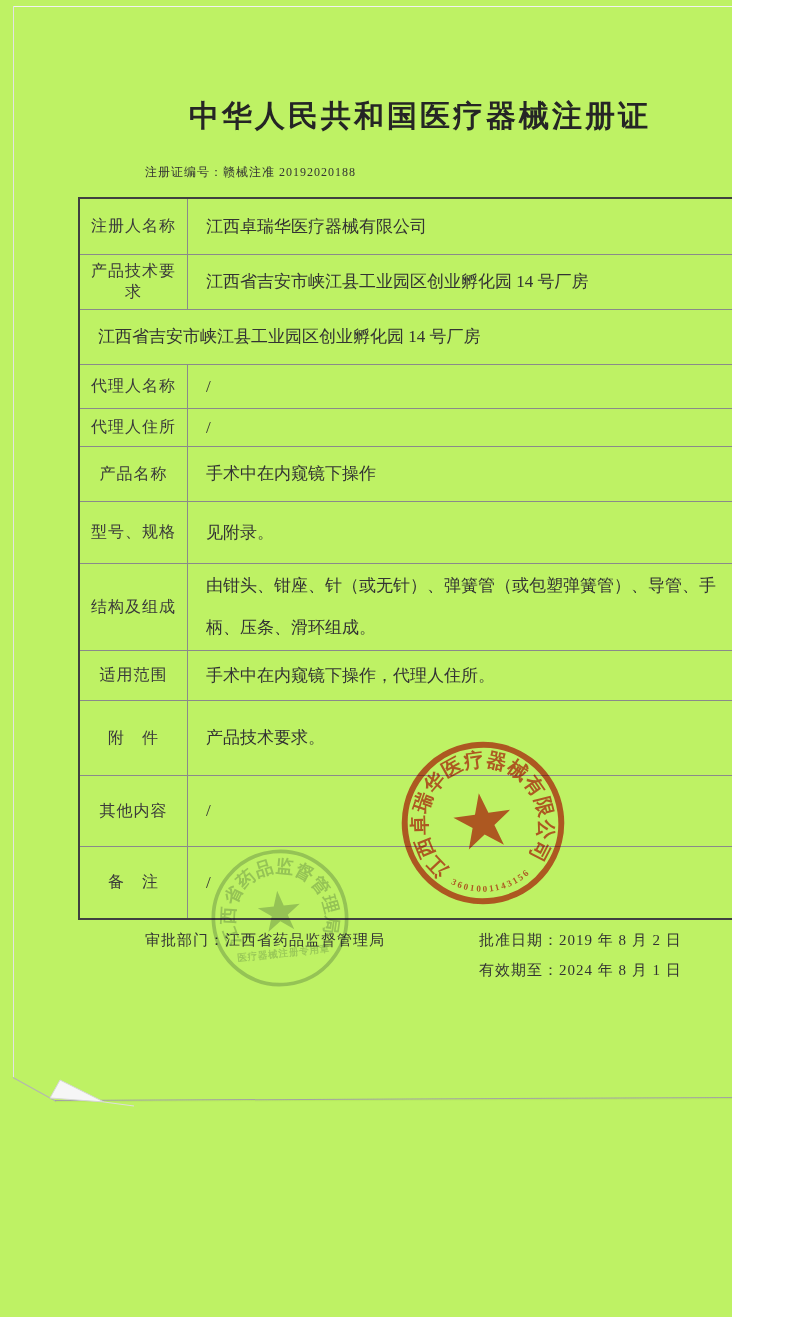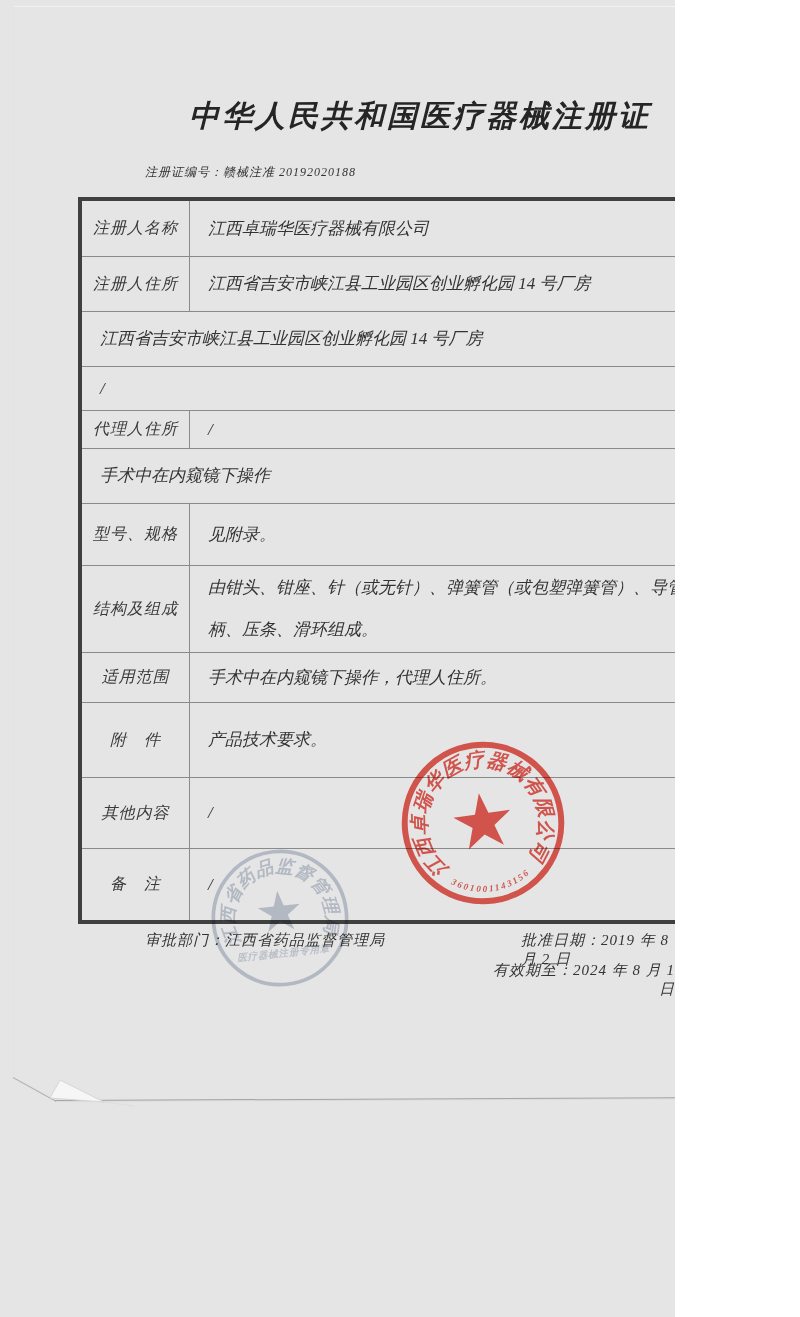--- a/index.html
+++ b/index.html
@@ -1,57 +1,56 @@
 <!DOCTYPE html>
 <html><head>
 <meta charset="utf-8">
 <style>
   html,body { margin:0; padding:0; background:#ffffff; }
   .scan {
-    position:relative; width:675px; height:1317px; overflow:hidden;
-    background:#e5e5e5;
+    position:relative; width:732px; height:1317px; overflow:hidden;
+    background:#bef264;
     font-family:"Liberation Serif","DejaVu Serif",serif;
     color:#2e2e2e;
-    font-style:italic;
   }
   
   .edge-left  { position:absolute; left:13px; top:6px; width:1px; height:1072px; background:#e3e3e3; }
   .edge-top   { position:absolute; left:13px; top:6px; width:787px; height:1px; background:#f2f2f2; }
   .edge-bottom{ position:absolute; left:55px; top:1100px; width:745px; height:1px; background:#a3a3a3;
                 transform:rotate(-0.25deg); transform-origin:left center; box-shadow:0 1px 1px rgba(0,0,0,.05); }
   .edge-diag  { position:absolute; left:13px; top:1077px; width:49px; height:1px; background:#b3b3b3;
                 transform:rotate(29deg); transform-origin:left center; }
   .fold { position:absolute; left:36px; top:1068px; }
 
   .title {
     position:absolute; left:40px; top:96px; width:760px; text-align:center;
     font-size:30px; font-weight:bold; letter-spacing:3px; color:#252525;
   }
   .regline { position:absolute; left:145px; top:164px; font-size:12px; letter-spacing:1px; color:#333; }
 
   .cert-table {
     position:absolute; left:78px; top:197px; width:679px;
-    border:4px solid #404040; box-sizing:border-box;
+    border:2px solid #404040; box-sizing:border-box;
   }
   .row { display:flex; border-bottom:1px solid #8a8a8a; box-sizing:border-box; }
   .row:last-child { border-bottom:none; }
   .cell-label {
     width:108px; flex:0 0 108px; border-right:1px solid #8a8a8a; box-sizing:border-box;
     display:flex; align-items:center; justify-content:center; text-align:center;
     font-size:16px; letter-spacing:1px; color:#3a3a3a; padding:2px 4px;
   }
   .cell-value {
     flex:1; display:flex; align-items:center;
     padding:4px 22px 4px 18px; font-size:17px; line-height:42px; color:#333;
   }
   .h56{height:56px}.h55{height:55px}.h44{height:44px}.h38{height:38px}
   .h62{height:62px}.h87{height:87px}.h50{height:50px}.h75{height:75px}.h71{height:71px}
 
   .approval  { position:absolute; left:145px; top:931px; font-size:15px; letter-spacing:1px; color:#333; }
-  .apprdate  { position:absolute; left:479px; top:931px; font-size:15px; letter-spacing:1px; color:#333;margin-left:42px; }
+  .apprdate  { position:absolute; left:479px; top:931px; font-size:15px; letter-spacing:1px; color:#333; }
   .validdate { position:absolute; left:479px; top:961px; font-size:15px; letter-spacing:1px; color:#333;text-align:right; }
 
   .stamp-red {
     position:absolute; left:397px; top:737px; width:172px; height:172px;
     transform:rotate(-8deg); opacity:.88; mix-blend-mode:multiply;
   }
   .stamp-gray {
     position:absolute; left:206px; top:844px; width:148px; height:148px;
     transform:rotate(-6deg); opacity:.55; mix-blend-mode:multiply;
   }
@@ -77,34 +76,36 @@
   <div class="regline">
     <span>注册证编号：</span><span>赣械注准 20192020188</span>
   </div>
 
   <div class="cert-table">
     <div class="row h56">
       <div class="cell-label">注册人名称</div>
       <div class="cell-value">江西卓瑞华医疗器械有限公司</div>
     </div>
     <div class="row h55">
-      <div class="cell-label">注册人住所</div>
+      <div class="cell-label">产品技术要求</div>
       <div class="cell-value">江西省吉安市峡江县工业园区创业孵化园 14 号厂房</div>
     </div>
     <div class="row h55">
       <div class="cell-value">江西省吉安市峡江县工业园区创业孵化园 14 号厂房</div>
     </div>
     <div class="row h44">
+      <div class="cell-label">代理人名称</div>
       <div class="cell-value">/</div>
     </div>
     <div class="row h38">
       <div class="cell-label">代理人住所</div>
       <div class="cell-value">/</div>
     </div>
     <div class="row h55">
+      <div class="cell-label">产品名称</div>
       <div class="cell-value">手术中在内窥镜下操作</div>
     </div>
     <div class="row h62">
       <div class="cell-label">型号、规格</div>
       <div class="cell-value">见附录。</div>
     </div>
     <div class="row h87">
       <div class="cell-label">结构及组成</div>
       <div class="cell-value">由钳头、钳座、针（或无针）、弹簧管（或包塑弹簧管）、导管、手柄、压条、滑环组成。</div>
     </div>

